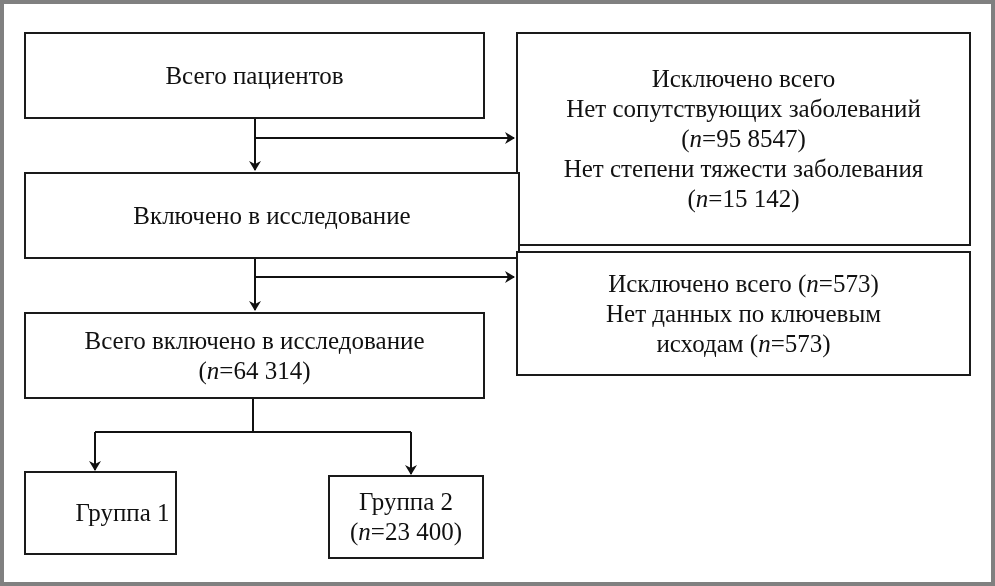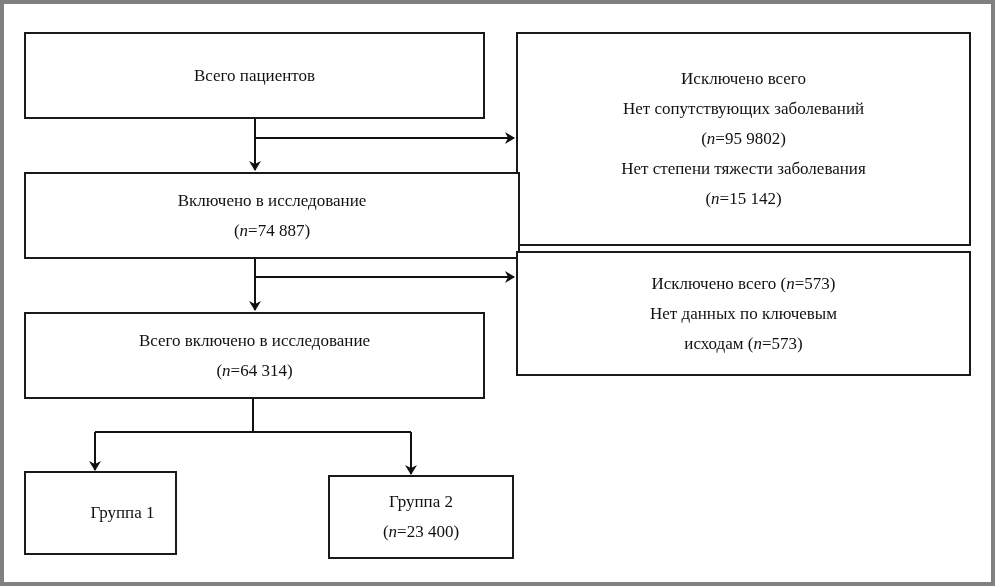--- a/index.html
+++ b/index.html
@@ -1,20 +1,20 @@
 <!DOCTYPE html>
 <html><head>
 <meta charset="utf-8">
 <style>
   html, body { margin:0; padding:0; }
   body { width:995px; height:586px; background:#808080; position:relative; overflow:hidden; }
   .frame { position:absolute; left:4px; top:4px; width:987px; height:578px; background:#ffffff; }
   .box { position:absolute; border:2px solid #1a1a1a; background:#fff; box-sizing:border-box;
          display:flex; flex-direction:column; justify-content:center; align-items:center;
-         font-family:"Liberation Serif", serif; font-size:17px; color:#111; line-height:30px; text-align:center; }
+         font-family:"Liberation Serif", serif; font-size:25px; color:#111; line-height:30px; text-align:center; }
   .box span { display:block; white-space:nowrap; }
   i { font-style:italic; }
   svg { position:absolute; left:0; top:0; }
 </style>
 </head>
 <body>
 
 <div class="frame"></div>
 
 <svg width="995" height="586">
@@ -35,41 +35,40 @@
   </g>
 </svg>
 
 <div class="box" style="left:24px;top:32px;width:461px;height:87px;">
   <span>Всего пациентов</span>
 </div>
 
 <div class="box" style="left:516px;top:32px;width:455px;height:214px;">
   <span>Исключено всего</span>
   <span>Нет сопутствующих заболеваний</span>
-  <span>(<i>n</i>=<span style="display:inline">95 9802</span>)</span>
+  <span>(<i>n</i>=<span style="display:inline">95 8547</span>)</span>
   <span>Нет степени тяжести заболевания</span>
   <span>(<i>n</i>=<span style="display:inline">15 142</span>)</span>
 </div>
 
 <div class="box" style="left:24px;top:172px;width:496px;height:87px;">
   <span>Включено в исследование</span>
-  <span>(<i>n</i>=<span style="display:inline">74 887</span>)</span>
 </div>
 
 <div class="box" style="left:516px;top:251px;width:455px;height:125px;">
   <span><span style="display:inline">Исключено всего</span> (<i>n</i>=<span style="display:inline">573</span>)</span>
   <span>Нет данных по ключевым</span>
   <span><span style="display:inline">исходам</span> (<i>n</i>=<span style="display:inline">573</span>)</span>
 </div>
 
 <div class="box" style="left:24px;top:312px;width:461px;height:87px;">
   <span>Всего включено в исследование</span>
   <span>(<i>n</i>=<span style="display:inline">64 314</span>)</span>
 </div>
 
 <div class="box" style="left:24px;top:471px;width:153px;height:84px;padding-left:44px;">
   <span>Группа 1</span>
 </div>
 
-<div class="box" style="left:328px;top:475px;width:186px;height:84px;">
+<div class="box" style="left:328px;top:475px;width:156px;height:84px;">
   <span>Группа 2</span>
   <span>(<i>n</i>=<span style="display:inline">23 400</span>)</span>
 </div>
 
 </body></html>

